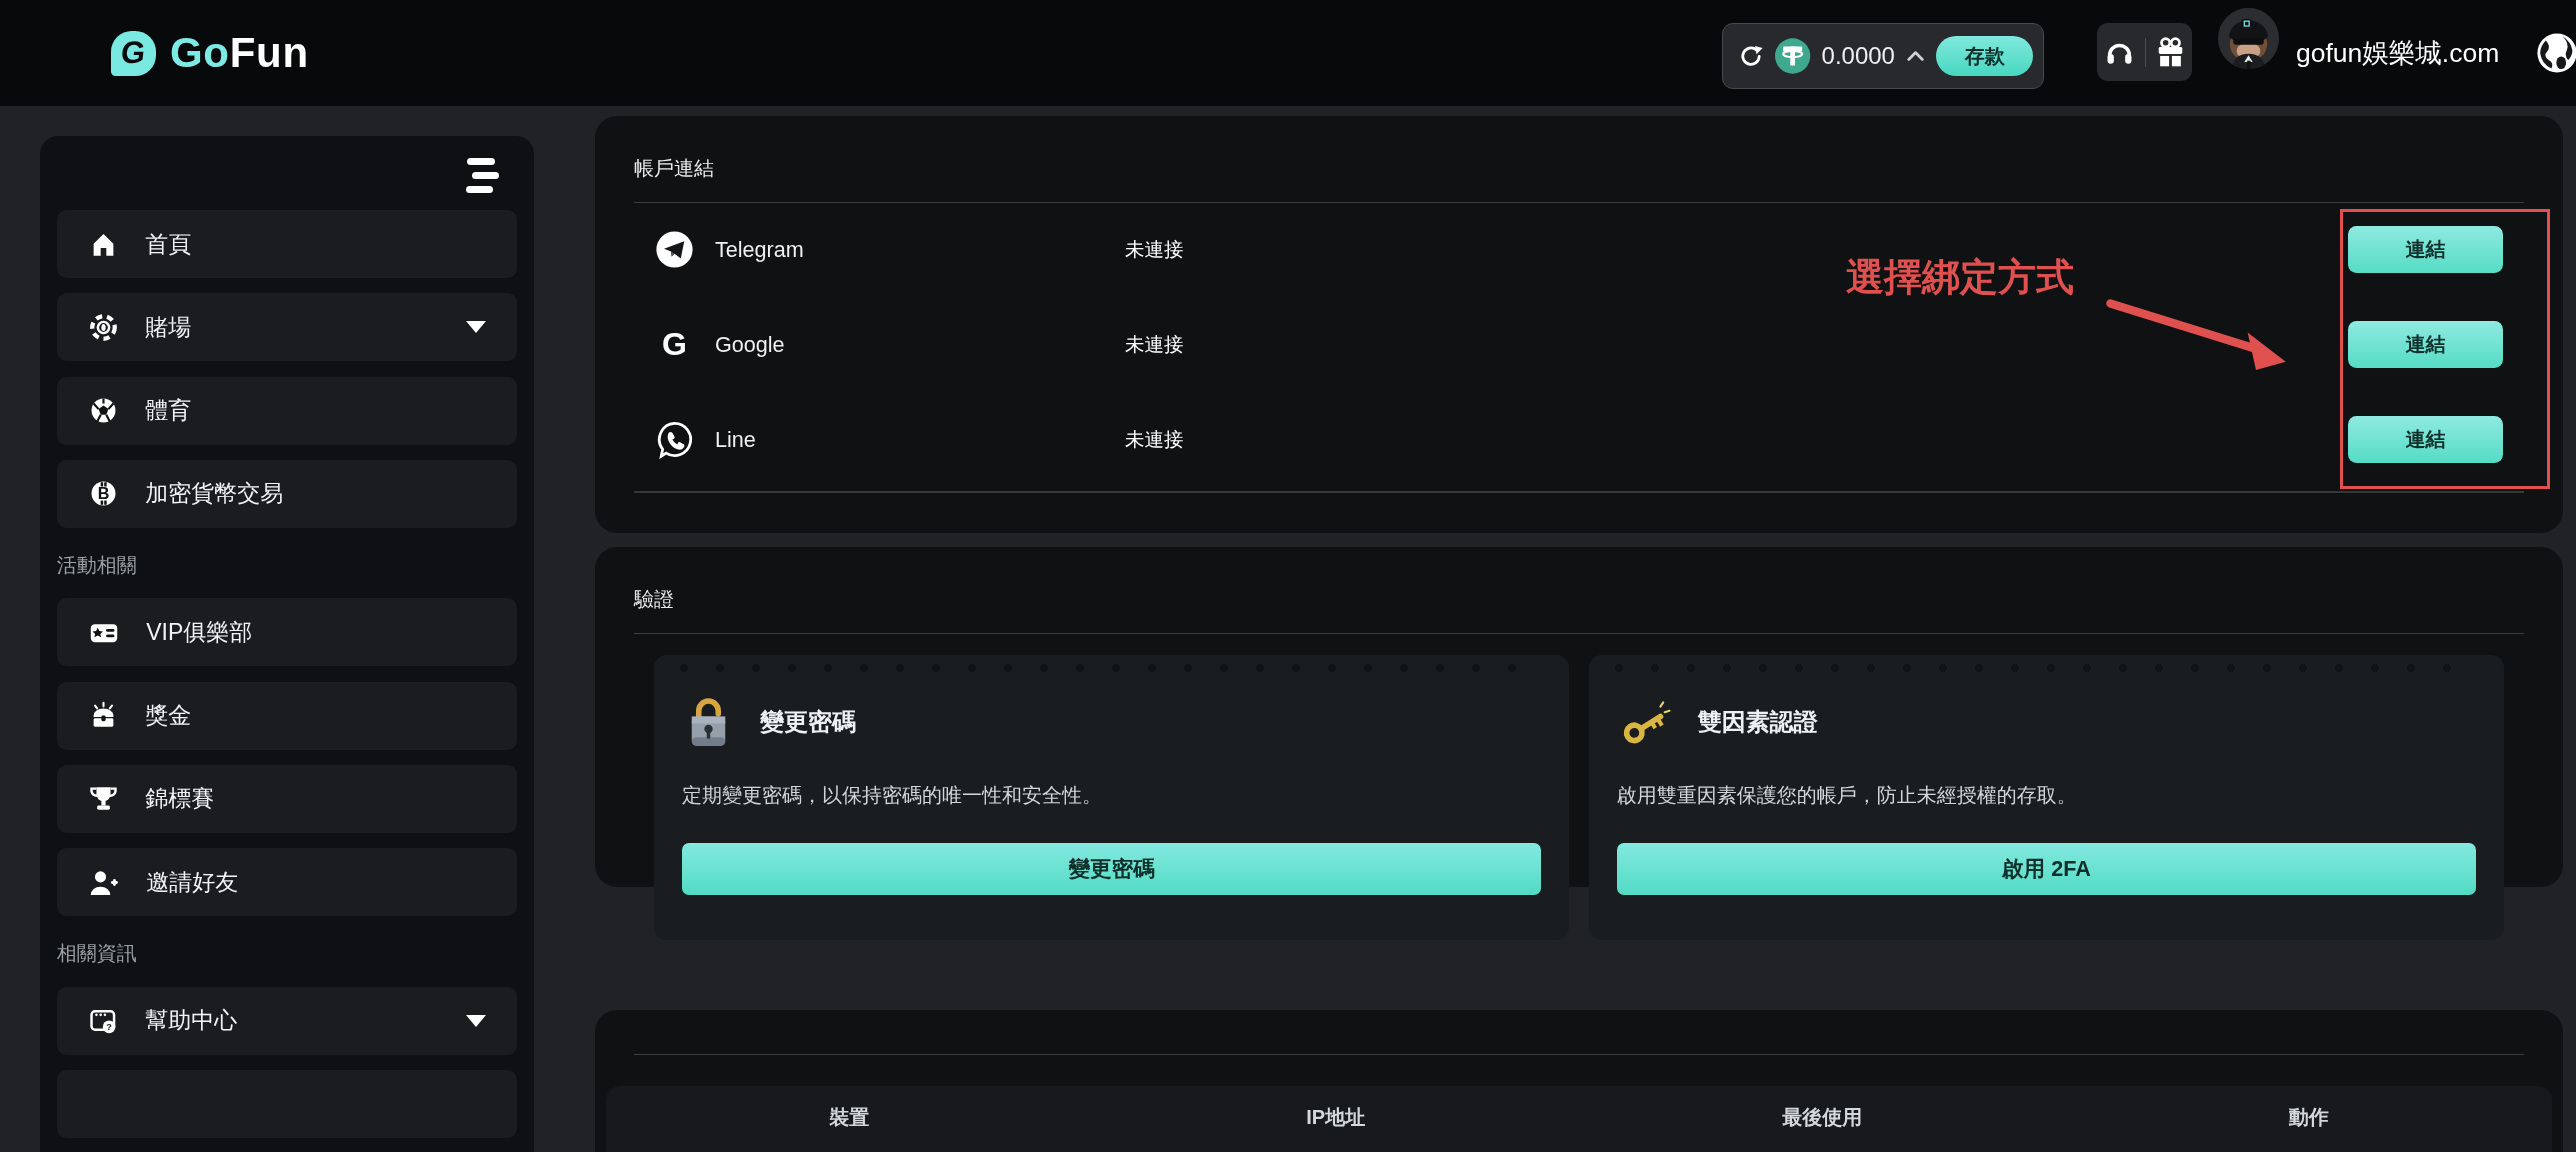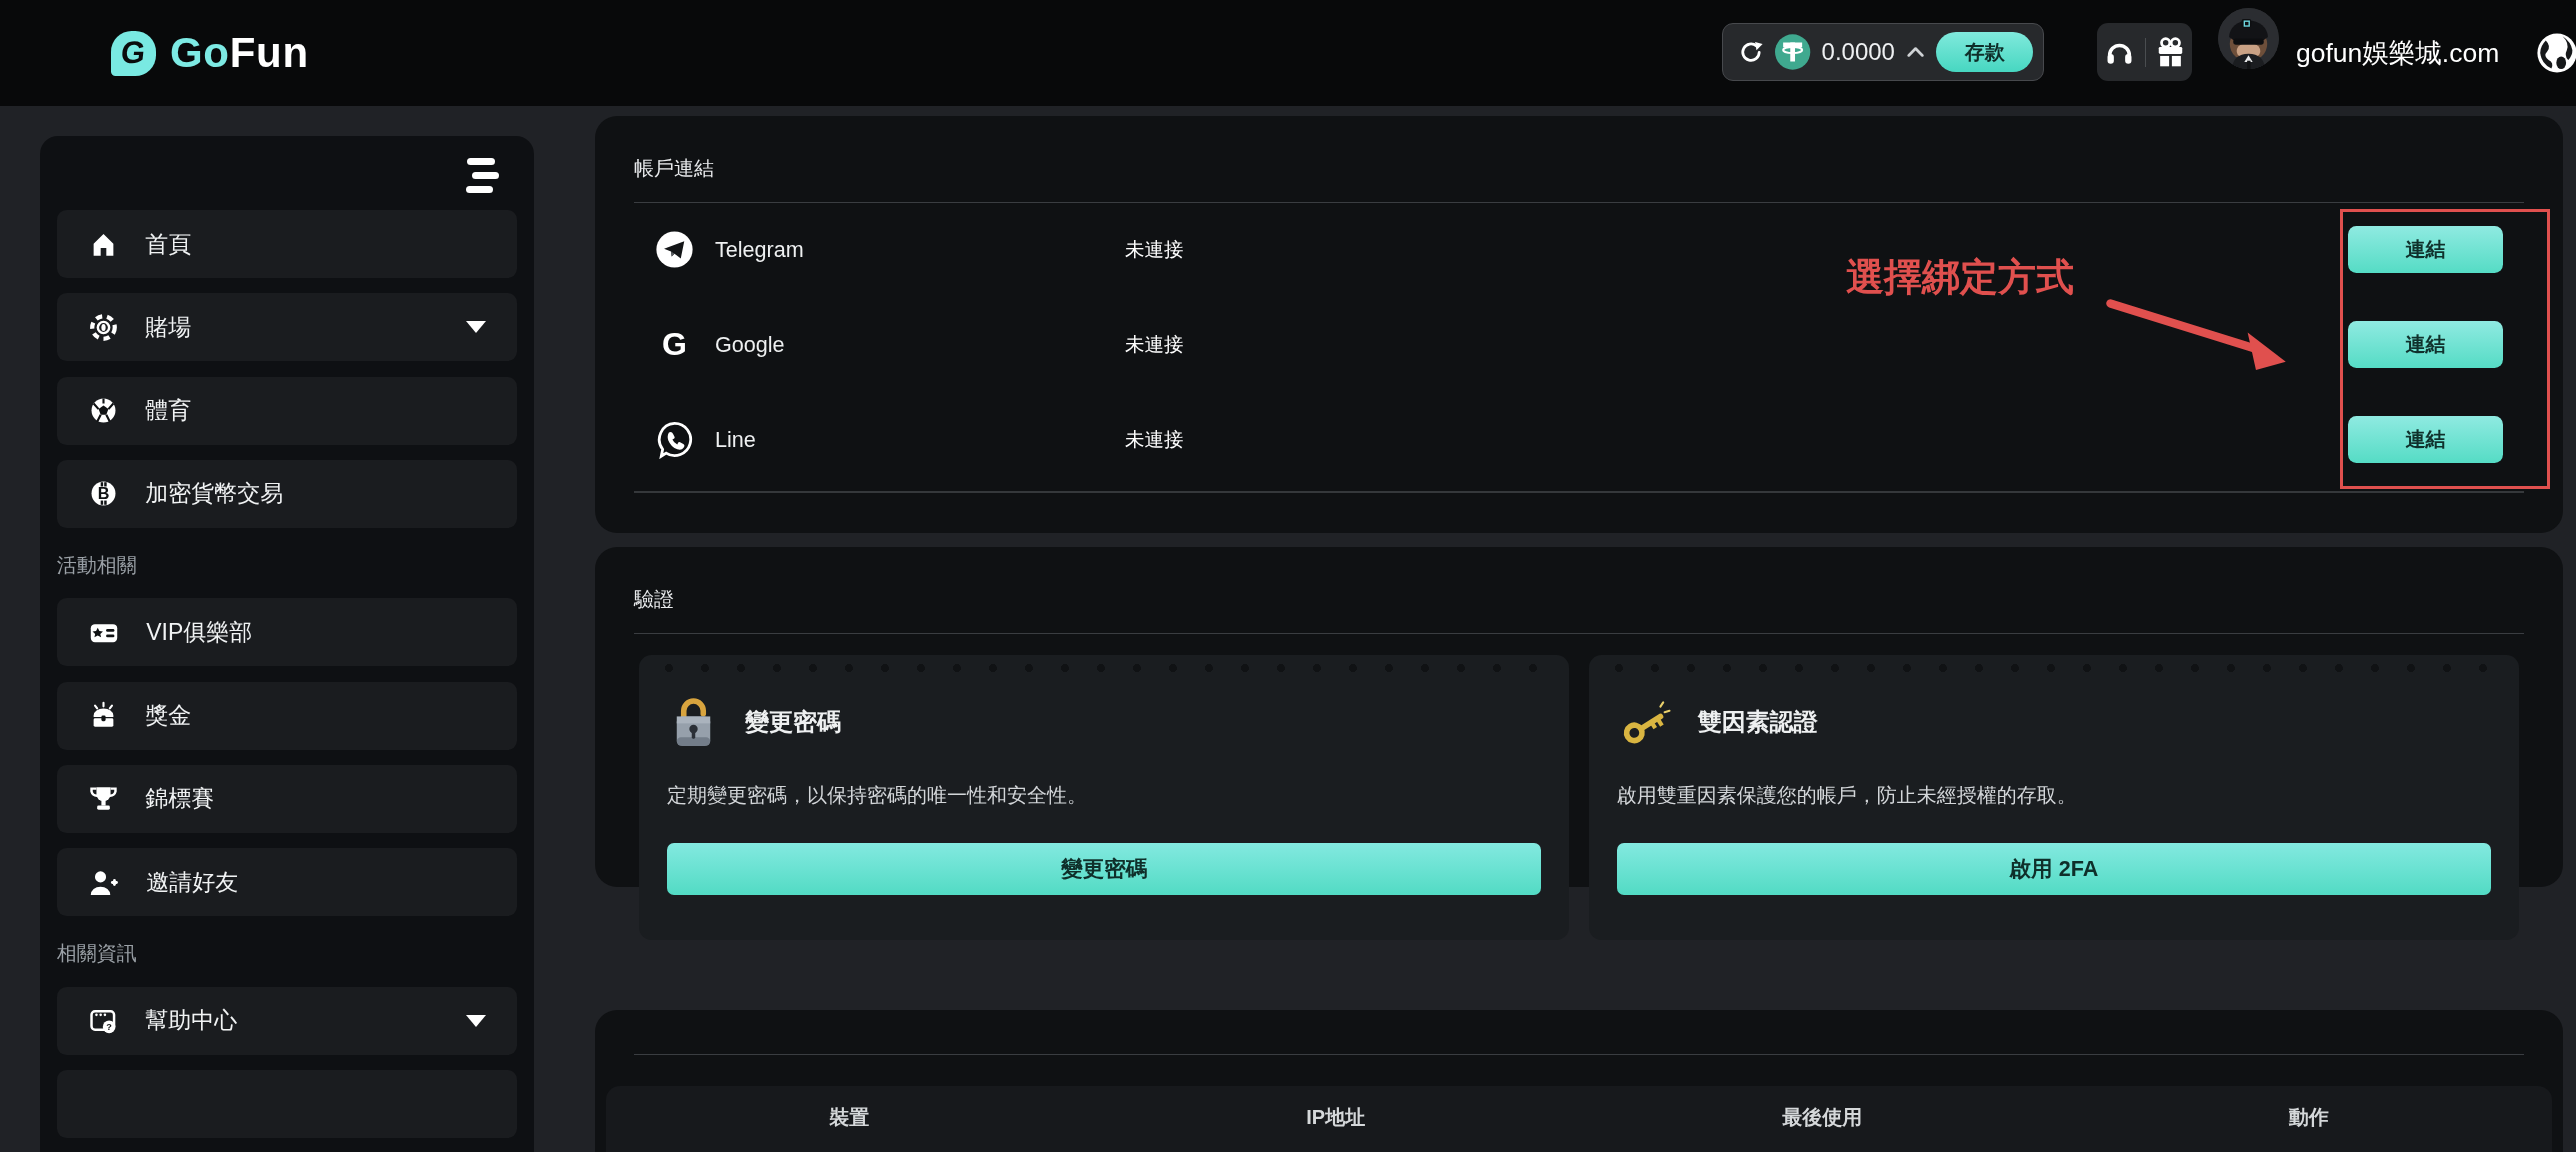--- a/index.html
+++ b/index.html
@@ -6,21 +6,21 @@
   .page{position:relative;width:2576px;height:1153px;background:#202226;overflow:hidden;
         font-family:"Liberation Sans","DejaVu Sans",sans-serif;-webkit-font-smoothing:antialiased;}
   
   .topbar{position:absolute;left:0;top:0;width:2576px;height:106px;background:#08090a;}
   .logo{position:absolute;left:111px;top:0;height:106px;display:flex;align-items:center;gap:14px;}
   .logo-badge{width:45px;height:45px;background:#79e9e2;border-radius:46% 46% 46% 10%;
               display:grid;place-items:center;}
   .logo-badge span{font-size:31px;font-weight:900;color:#0a0b0c;transform:skewX(-6deg);}
   .logo-word{font-size:42px;font-weight:900;letter-spacing:0.7px;}
   .logo-word .go{color:#7deae4;} .logo-word .fun{color:#ffffff;}
-  .balance{position:absolute;left:1722px;top:23px;width:322px;height:58px;box-sizing:border-box;
+  .balance{position:absolute;left:1722px;top:23px;width:322px;height:66px;box-sizing:border-box;
            background:#27292c;border:1.4px solid #47494d;border-radius:11px;
            display:flex;align-items:center;padding:0 9.7px 0 15.3px;gap:11px;}
   .balance-amount{font-size:24px;color:#eef0f2;}
   .pill-btn{margin-left:auto;width:99px;height:40px;border:none;border-radius:21px;cursor:pointer;
             background:linear-gradient(180deg,#80e9dc 0%,#47d7c1 100%);
             font-size:20px;font-weight:700;color:#0e2e29;font-family:inherit;}
   .icon-group{position:absolute;left:2097px;top:23px;width:95px;height:58px;background:#27292c;
               border-radius:11px;display:flex;align-items:center;justify-content:center;gap:9.7px;}
   .vdiv{width:1.4px;height:29px;background:#4a4d50;}
   .avatar{position:absolute;left:2218px;top:8.4px;width:61px;height:61px;border-radius:50%;
@@ -56,21 +56,21 @@
   .link-row{position:relative;display:flex;align-items:center;height:50px;margin-top:45px;}
   .link-row.first{margin-top:22px;}
   .row-icon{width:39px;height:39px;margin-right:21px;display:grid;place-items:center;}
   .row-name{font-size:21.6px;color:#eef0f1;}
   .row-status{position:absolute;left:470px;font-size:19.5px;color:#ffffff;}
   .connect-btn{margin-left:auto;width:155px;height:47px;border:none;border-radius:8.4px;cursor:pointer;
                background:linear-gradient(180deg,#8feae1 0%,#55dcc5 100%);
                font-size:20px;font-weight:600;color:#10312c;font-family:inherit;}
   .bottom-divider{height:1.4px;background:#35383b;margin:26.5px 39px 0;}
   
-  .cards{display:flex;gap:19.5px;margin-top:21px;padding:0 44px;}
+  .cards{display:flex;gap:19.5px;margin-top:21px;padding:0 59px;}
   .v-card{position:relative;flex:1;height:285px;background:#1a1d20;border-radius:12.5px;
           padding:0 28px;box-sizing:border-box;overflow:hidden;}
   .perf{position:absolute;top:8.4px;left:25px;right:25px;height:9.7px;opacity:.8;
         background:radial-gradient(circle 4.2px at 4.9px 4.9px,#0d0f11 92%,transparent 94%);
         background-size:36px 9.7px;background-repeat:repeat-x;}
   .card-head{display:flex;align-items:center;gap:25px;margin-top:39px;}
   .card-title{font-size:24px;font-weight:600;color:#eef0f1;}
   .card-desc{margin-top:32px;font-size:20px;color:#d3d6d9;}
   .card-btn{position:absolute;left:28px;right:28px;bottom:45px;height:52px;border:none;cursor:pointer;
             border-radius:7px;background:linear-gradient(180deg,#83e9e0 0%,#52dbc4 100%);

